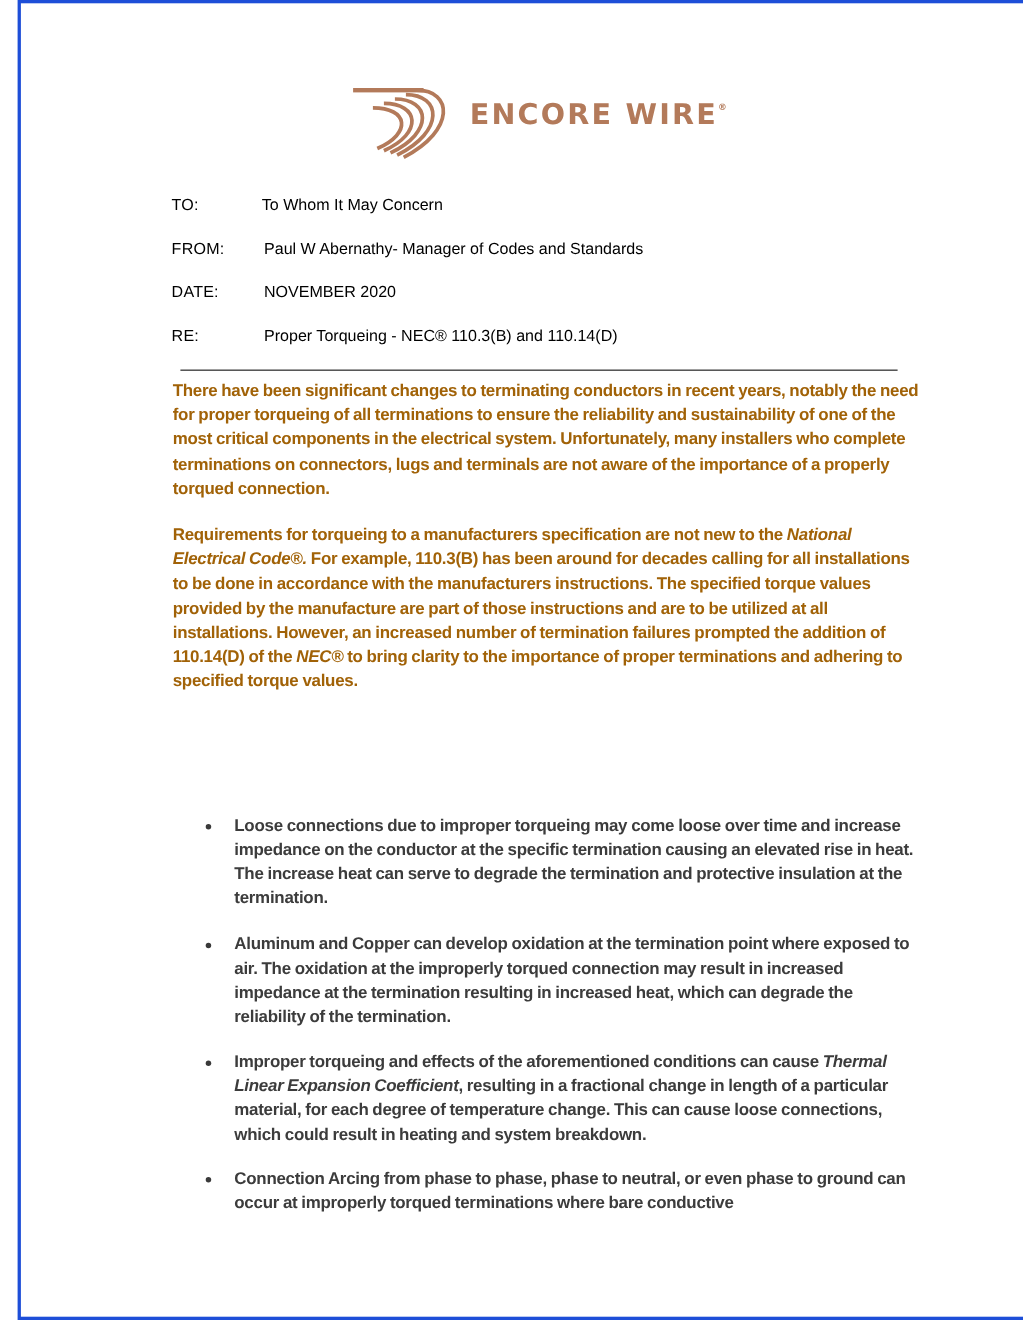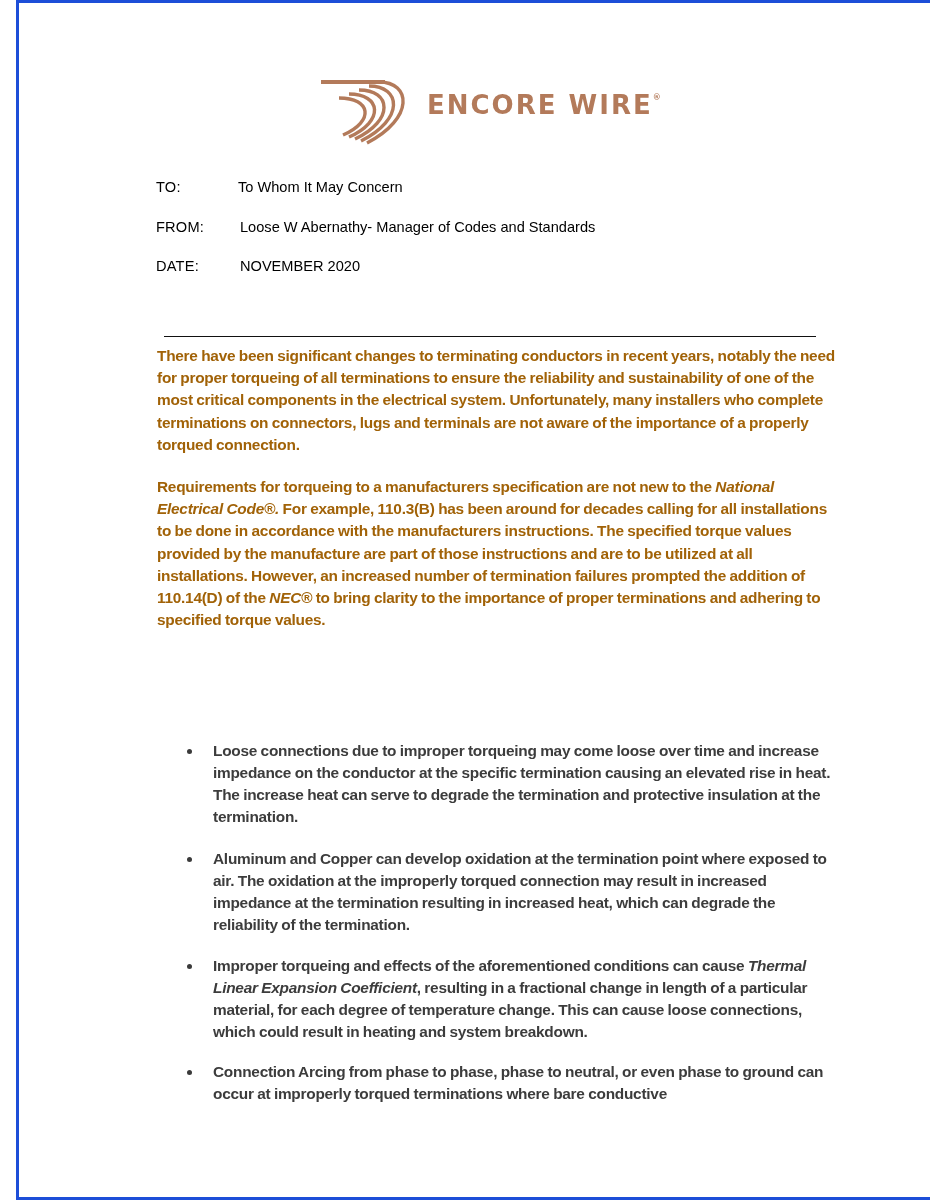--- a/index.html
+++ b/index.html
@@ -155,26 +155,30 @@
     <div class="logo-text"><span>ENCORE WIRE</span><span class="logo-reg">®</span></div>
   </div>
 
   <div class="memo-header">
     <div class="memo-row to">
       <span class="memo-label">TO:</span>
       <span class="memo-value">To Whom It May Concern</span>
     </div>
     <div class="memo-row others">
       <span class="memo-label">FROM:</span>
-      <span class="memo-value">Loose W Abernathy- Manager of Codes and Standards</span>
+      <span class="memo-value">Paul W Abernathy- Manager of Codes and Standards</span>
     </div>
     <div class="memo-row others">
       <span class="memo-label">DATE:</span>
       <span class="memo-value">NOVEMBER 2020</span>
     </div>
+    <div class="memo-row others">
+      <span class="memo-label">RE:</span>
+      <span class="memo-value">Proper Torqueing - NEC® 110.3(B) and 110.14(D)</span>
+    </div>
   </div>
 
   <div class="rule"></div>
 
   <p class="body-text p1" style="margin:0;">There have been significant changes to terminating conductors in recent years, notably the need for proper torqueing of all terminations to ensure the reliability and sustainability of one of the most critical components in the electrical system. Unfortunately, many installers who complete terminations on connectors, lugs and terminals are not aware of the importance of a properly torqued connection.</p>
 
   <p class="body-text p2" style="margin:0;"><span>Requirements for torqueing to a manufacturers specification are not new to the </span><i class="em">National Electrical Code®.</i><span> For example, 110.3(B) has been around for decades calling for all installations to be done in accordance with the manufacturers instructions. The specified torque values provided by the manufacture are part of those instructions and are to be utilized at all installations. However, an increased number of termination failures prompted the addition of 110.14(D) of the </span><i class="em">NEC®</i><span> to bring clarity to the importance of proper terminations and adhering to specified torque values.</span></p>
 
 
   <ul class="bullets">

